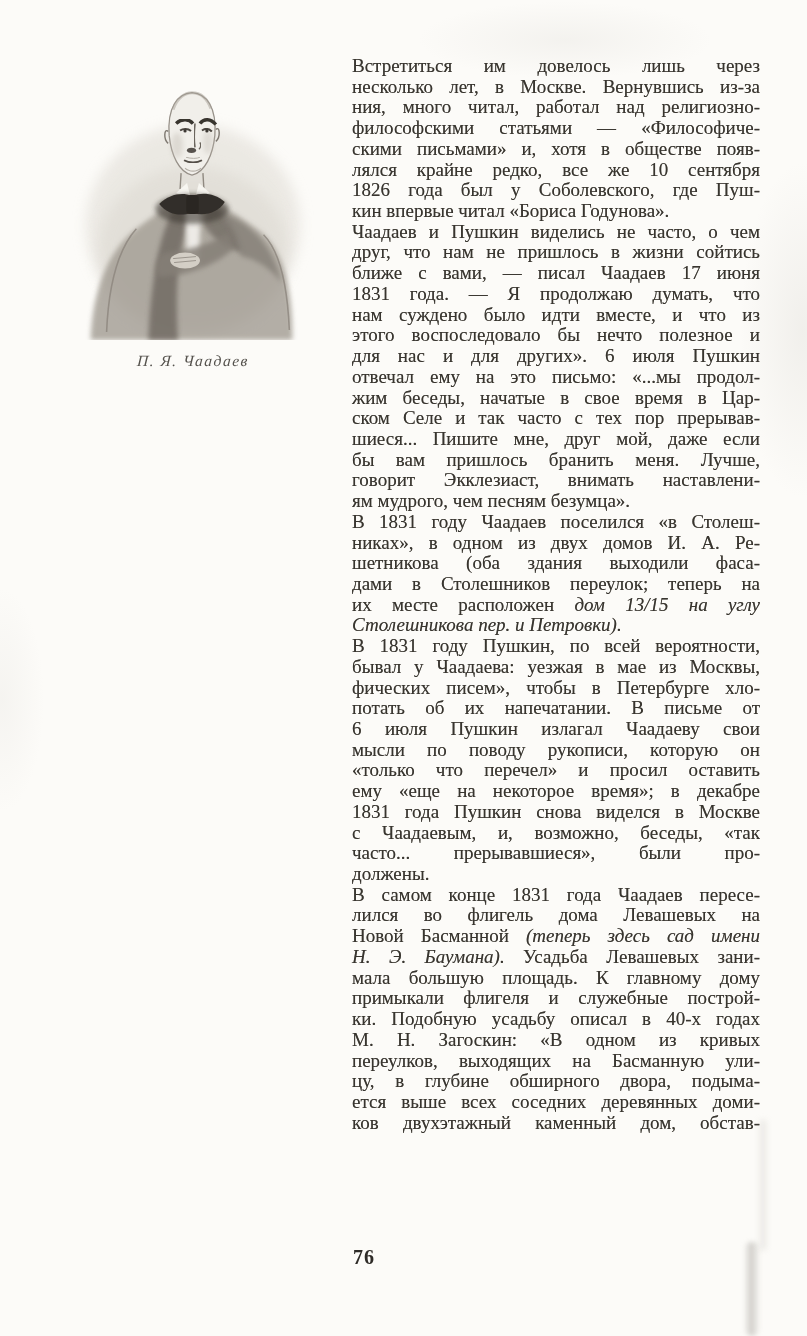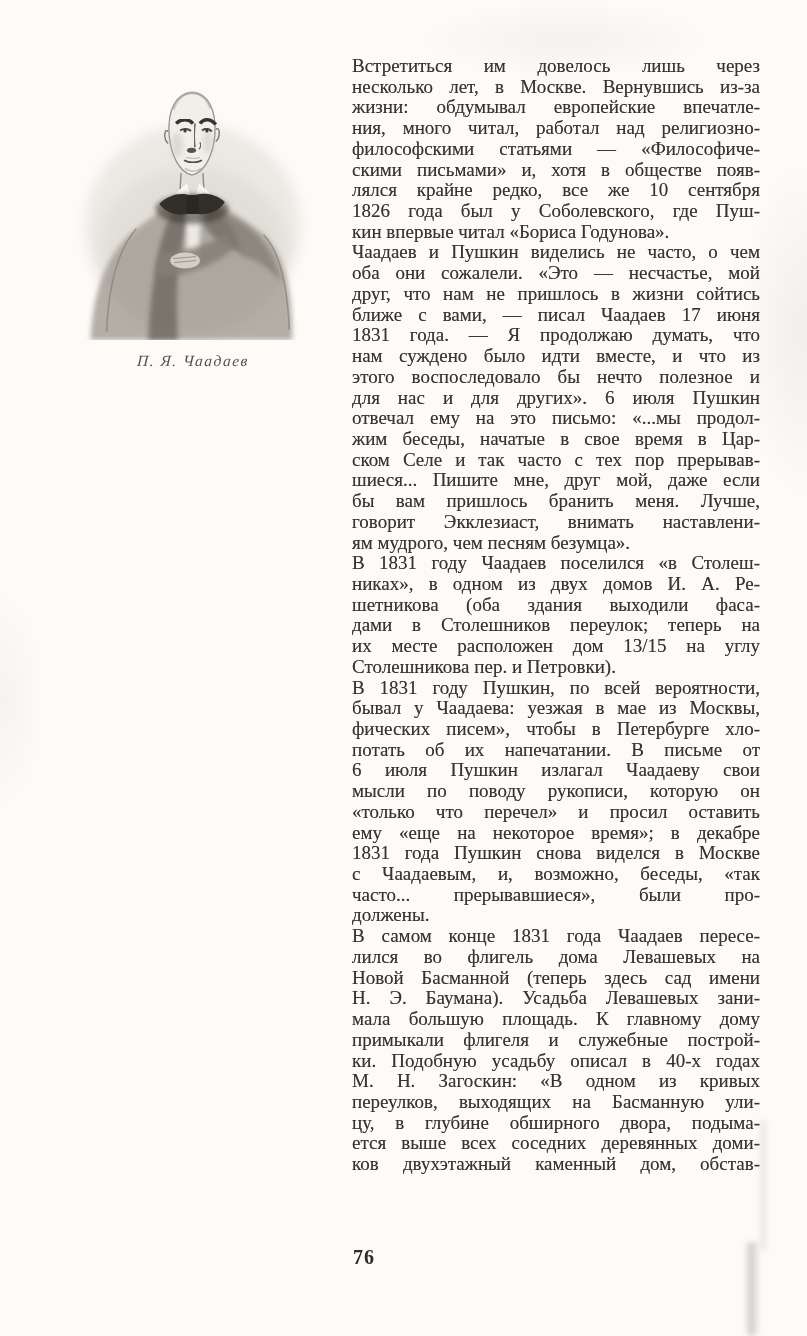--- a/index.html
+++ b/index.html
@@ -31,21 +31,21 @@
     font-size:19px;
     text-shadow:0 0 .45px rgba(58,54,48,.55);
   }
   .para{margin:0;}
   .line{
     line-height:20.72px;height:20.72px;
     text-align:justify;text-align-last:justify;
     overflow:visible;
   }
   .line.last{text-align-last:left;}
-  .it{margin-top:15px;}
+  .it{font-style:italic;margin-top:15px;}
   
   .page-number{
     position:absolute;left:353px;top:1246px;
     font-weight:700;font-size:20px;color:#2e2b27;
     letter-spacing:1px;
   }
   
   .edge-shadow{
     position:absolute;left:744px;top:1242px;width:16px;height:94px;
     background:linear-gradient(to right, rgba(160,156,149,0) 0%, rgba(150,146,139,.45) 45%, rgba(160,156,149,0) 100%);
@@ -131,31 +131,29 @@
       <path d="M153,151 C143,142 129,141 121,145 L121,162 C133,166 147,161 153,151 Z" fill="#332f2a" filter="url(#b1)"></path>
       <rect x="114" y="144" width="13" height="19" rx="4" fill="#2c2824" filter="url(#b1)"></rect>
     </svg>
     <figcaption>П. Я. Чаадаев</figcaption>
   </figure>
 
   <main class="text-col" id="paragraphs">
       <div class="para">
         <div class="line"><span>Встретиться им довелось лишь через</span></div>
         <div class="line"><span>несколько лет, в Москве. Вернувшись из-за</span></div>
-        <div class="line"><span>жизни: обдумывал европейские впечатле-</span></div>
         <div class="line"><span>ния, много читал, работал над религиозно-</span></div>
         <div class="line"><span>философскими статьями — «Философиче-</span></div>
         <div class="line"><span>скими письмами» и, хотя в обществе появ-</span></div>
         <div class="line"><span>лялся крайне редко, все же 10 сентября</span></div>
         <div class="line"><span>1826 года был у Соболевского, где Пуш-</span></div>
         <div class="line last"><span>кин впервые читал «Бориса Годунова».</span></div>
       </div>
       <div class="para">
         <div class="line"><span>Чаадаев и Пушкин виделись не часто, о чем</span></div>
-        <div class="line"><span>оба они сожалели. «Это — несчастье, мой</span></div>
         <div class="line"><span>друг, что нам не пришлось в жизни сойтись</span></div>
         <div class="line"><span>ближе с вами, — писал Чаадаев 17 июня</span></div>
         <div class="line"><span>1831 года. — Я продолжаю думать, что</span></div>
         <div class="line"><span>нам суждено было идти вместе, и что из</span></div>
         <div class="line"><span>этого воспоследовало бы нечто полезное и</span></div>
         <div class="line"><span>для нас и для других». 6 июля Пушкин</span></div>
         <div class="line"><span>отвечал ему на это письмо: «...мы продол-</span></div>
         <div class="line"><span>жим беседы, начатые в свое время в Цар-</span></div>
         <div class="line"><span>ском Селе и так часто с тех пор прерывав-</span></div>
         <div class="line"><span>шиеся... Пишите мне, друг мой, даже если</span></div>

